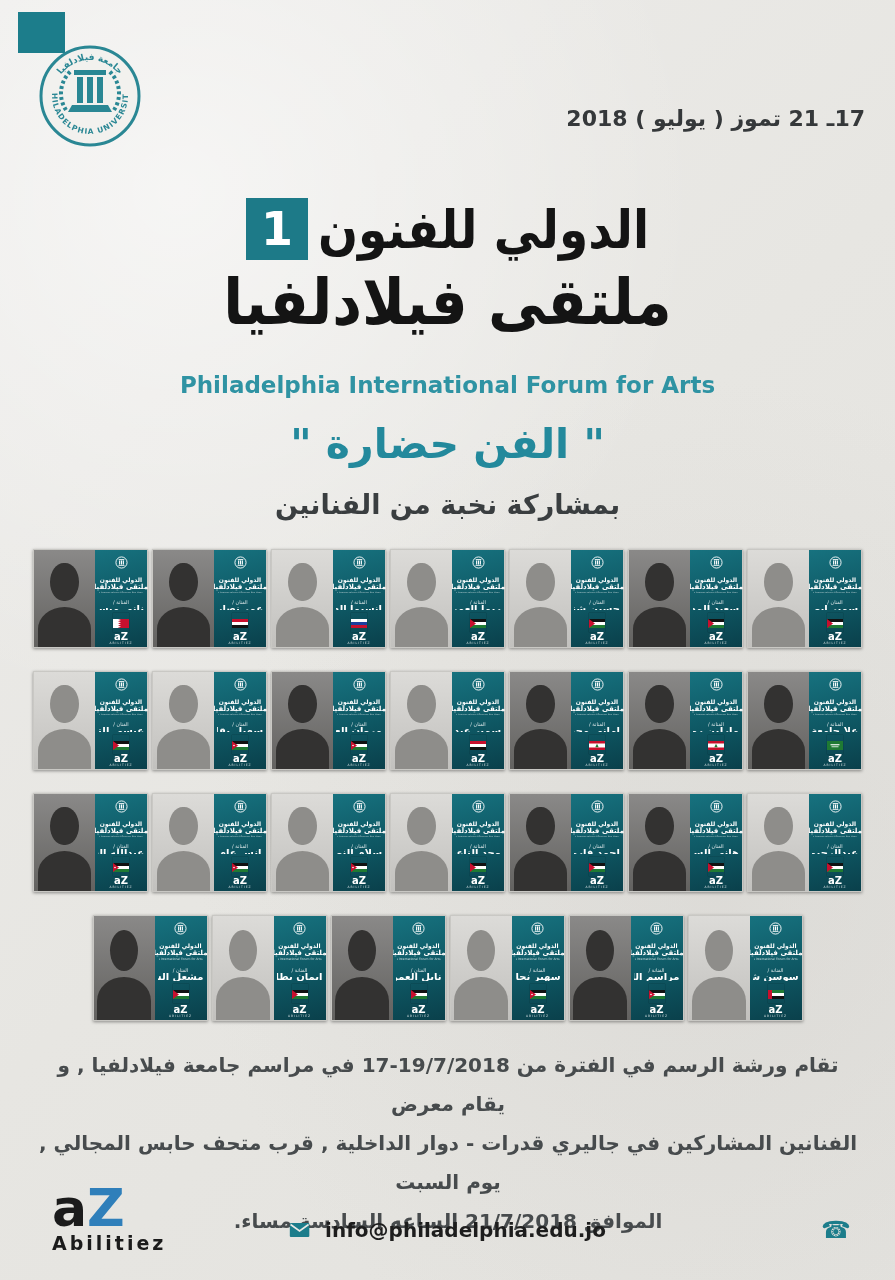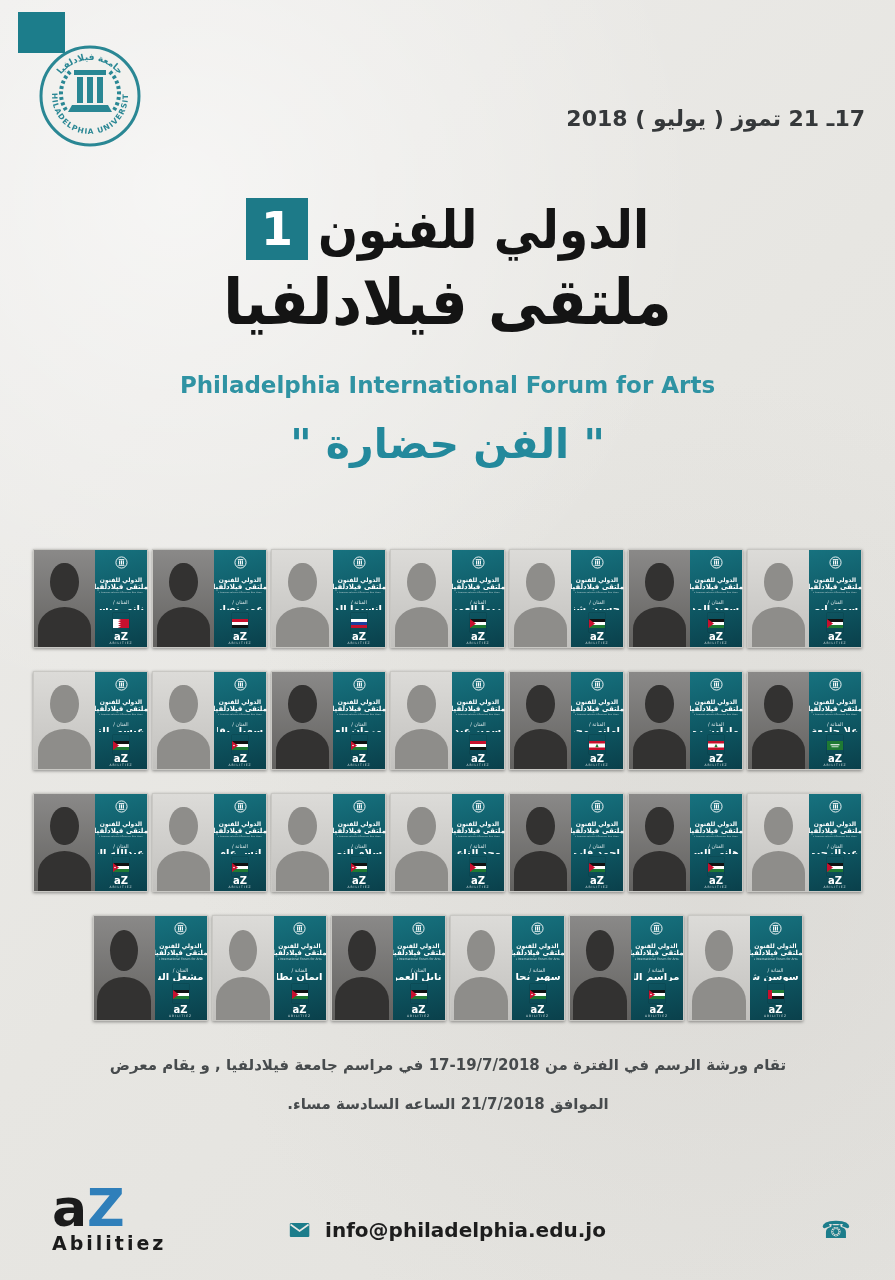--- a/index.html
+++ b/index.html
@@ -49,21 +49,21 @@
   .az-mini-sub{font-size:3px;letter-spacing:1px;opacity:.8;line-height:4px;}
   .photo{flex:1;position:relative;overflow:hidden;}
   .photo::before{content:"";position:absolute;width:46%;height:40%;border-radius:50%;top:13%;left:27%;}
   .photo::after{content:"";position:absolute;width:88%;height:46%;border-radius:50% 50% 0 0;bottom:-5%;left:6%;}
   .photo.tone-light{background:linear-gradient(180deg,#dcdbd8 0%,#c2c1be 100%);}
   .photo.tone-light::before,.photo.tone-light::after{background:#8e8d8a;}
   .photo.tone-dark{background:linear-gradient(180deg,#8a8988 0%,#636260 100%);}
   .photo.tone-dark::before,.photo.tone-dark::after{background:#333231;}
 
   .info{position:absolute;top:1046px;left:38px;width:820px;text-align:center;direction:rtl;
-        font-size:15px;line-height:39px;font-weight:700;color:#474b4d;}
+        font-size:20px;line-height:39px;font-weight:700;color:#474b4d;}
 
   .az-footer{position:absolute;left:52px;bottom:26px;}
   .az-mark{font-size:52px;font-weight:900;line-height:44px;}
   .az-a{color:#1b1b1b;}
   .az-z{color:#2f7fba;}
   .az-word{font-size:19px;font-weight:700;letter-spacing:3px;color:#1b1b1b;margin-top:2px;}
   .email{position:absolute;bottom:38px;left:50%;transform:translateX(-50%);display:flex;gap:16px;align-items:center;
          font-weight:700;font-size:20px;color:#1d1d1d;}
   .phone{position:absolute;right:44px;bottom:38px;display:flex;gap:8px;align-items:center;
          font-weight:700;font-size:24px;color:#141414;}
@@ -102,20 +102,21 @@
   <div class="kufic">
     <div class="kufic-top">
       <span class="kufic-line1">الدولي للفنون</span>
       <span class="one-box">1</span>
     </div>
     <div class="kufic-line2">ملتقى فيلادلفيا</div>
   </div>
 
   <div class="subtitle-en">Philadelphia International Forum for Arts</div>
   <div class="slogan">" الفن حضارة "</div>
+  <div class="participation">بمشاركة نخبة من الفنانين</div>
 
   <div class="grid">
       <div class="card-row">
         <div class="card">
           <div class="panel">
          <span class="mini-seal"><svg width="13" height="13" viewBox="0 0 14 14">
                 <circle cx="7" cy="7" r="6" fill="none" stroke="#fff" stroke-width="1"></circle>
                 <rect x="4" y="3.4" width="6" height="1" fill="#fff"></rect>
                 <rect x="4.4" y="4.8" width="1.2" height="4.4" fill="#fff"></rect>
                 <rect x="6.4" y="4.8" width="1.2" height="4.4" fill="#fff"></rect>
@@ -820,20 +821,21 @@
          <span class="az-mini">aZ</span>
          <span class="az-mini-sub">ABILITIEZ</span>
        </div>
        <div class="photo tone-light"></div>
         </div>
       </div>
     </div>
 
   <div class="info">
     <div>تقام ورشة الرسم في الفترة من 19/7/2018-17 في مراسم جامعة فيلادلفيا , و يقام معرض</div>
+    <div>الفنانين المشاركين في جاليري قدرات - دوار الداخلية , قرب متحف حابس المجالي , يوم السبت</div>
     <div>الموافق 21/7/2018 الساعه السادسة مساء.</div>
   </div>
 
   <div class="az-footer">
     <div class="az-mark"><span class="az-a">a</span><span class="az-z">Z</span></div>
     <div class="az-word">Abilitiez</div>
   </div>
 
   <div class="email">
     <span>

